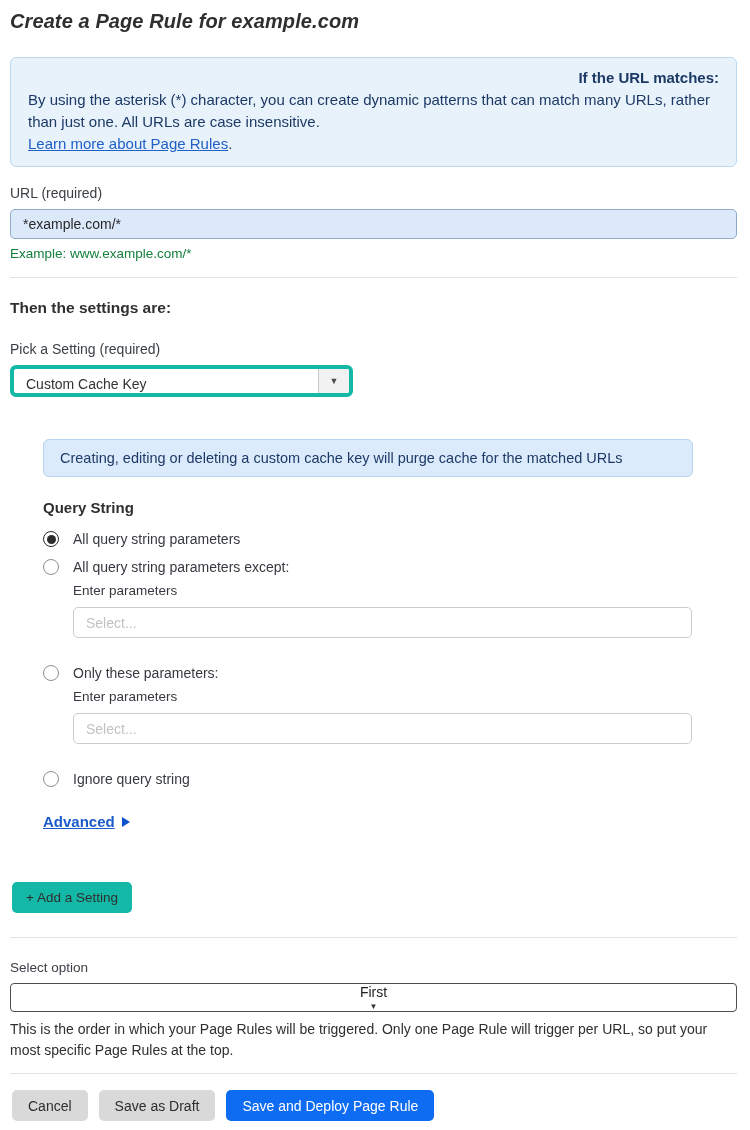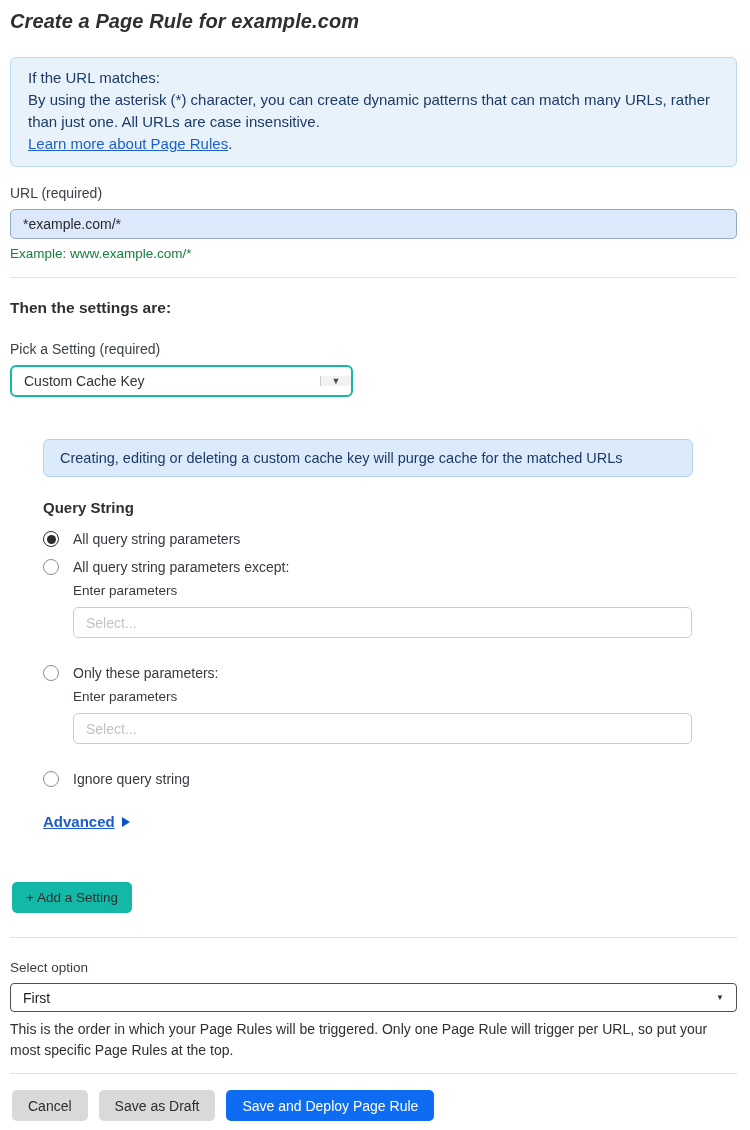--- a/index.html
+++ b/index.html
@@ -11,41 +11,41 @@
   }
   .container { padding: 10px 13px 0 10px; }
 
   .page-title { font-size: 20px; font-weight: bold; color: #2f2f2f; margin: 0; letter-spacing: .1px; font-style: italic; }
 
   .infobox {
     margin-top: 24px; background: #e8f2fb; border: 1px solid #bdd9f2;
     border-radius: 6px; padding: 9px 17px 11px; color: #1d3a66;
     font-size: 15px; line-height: 22px;
   }
-  .infobox-heading { font-weight: normal; }
+  .infobox-heading { font-weight: bold; text-align: right; }
   .infobox-link { color: #1f5fc8; text-decoration: underline; cursor: pointer; }
   .infobox-link-suffix { color: #1d3a66; }
 
   .field-label { margin-top: 18px; font-size: 14px; color: #3a3f45; }
   .url-input {
     margin-top: 8px; width: 100%; height: 30px; background: #dce9fa;
     border: 1px solid #92aac7; border-radius: 5px; padding: 0 12px;
     font-size: 14px; color: #28292b; font-family: "Liberation Sans", sans-serif;
   }
   .example-text { margin-top: 7px; font-size: 13.5px; color: #15803d; }
 
   .divider { border: none; border-top: 1px solid #e2e2e2; margin: 16px 0 0; }
 
   .section-heading { font-size: 15.5px; font-weight: bold; color: #2f2f2f; margin-top: 21px; }
 
   .setting-label { margin-top: 24px; font-size: 14px; color: #3a3f45; }
   .select-box {
     margin-top: 8px; display: flex; width: 343px; height: 32px;
-    border: 2px solid #14b8a6; border-radius: 6px; background: #fff;
-    overflow: hidden; cursor: pointer; align-items: center;
+    border: 4px solid #14b8a6; border-radius: 6px; background: #fff;
+    overflow: hidden; cursor: pointer;
   }
   .select-box-text { flex: 1; padding: 0 12px; line-height: 30px; font-size: 14px; color: #333; }
   .select-box-arrow {
     width: 31px; border-left: 1px solid #c9c9c9; background: #f2f2f2;
     display: flex; align-items: center; justify-content: center;
     color: #4a4a4a; font-size: 9px;
   }
 
   .notice {
     margin: 42px 44px 0 33px; background: #dcebfc; border: 1px solid #b5d3f3;
@@ -89,21 +89,21 @@
     border-radius: 5px; padding: 8px 14px; font-size: 13.5px; color: #2e2e2e;
     font-family: "Liberation Sans", sans-serif; cursor: pointer;
   }
 
   .divider2 { border: none; border-top: 1px solid #e2e2e2; margin: 24px 0 0; }
   .order-heading { font-size: 15.5px; font-weight: bold; color: #2f2f2f; margin-top: 12px; }
   .order-label { margin-top: 22px; font-size: 13.5px; color: #3a3f45; }
   .order-select {
     margin-top: 8px; display: flex; justify-content: space-between; align-items: center;
     width: 100%; height: 29px; border: 1px solid #4f4f4f; border-radius: 4px;
-    padding: 0 12px; font-size: 14px; color: #222; cursor: pointer; background: #fff;
+    padding: 0 12px; font-size: 14px; color: #222; cursor: pointer; background: #fff; flex-direction: column;
   }
   .order-select-arrow { font-size: 8px; color: #333; }
   .order-help { margin-top: 7px; font-size: 14px; line-height: 21px; color: #2f2f2f; }
 
   .divider3 { border: none; border-top: 1px solid #e2e2e2; margin: 12px 0 0; }
   .footer { margin-top: 16px; margin-left: 2px; display: flex; gap: 11px; }
   .btn {
     height: 31px; padding: 0 16px; border: none; border-radius: 5px;
     font-size: 14px; font-family: "Liberation Sans", sans-serif; cursor: pointer;
   }

